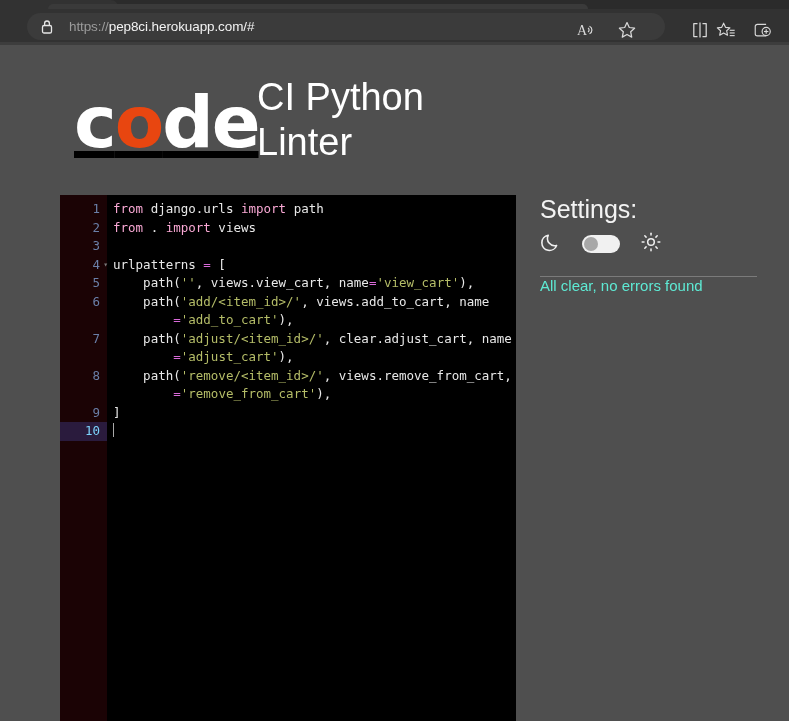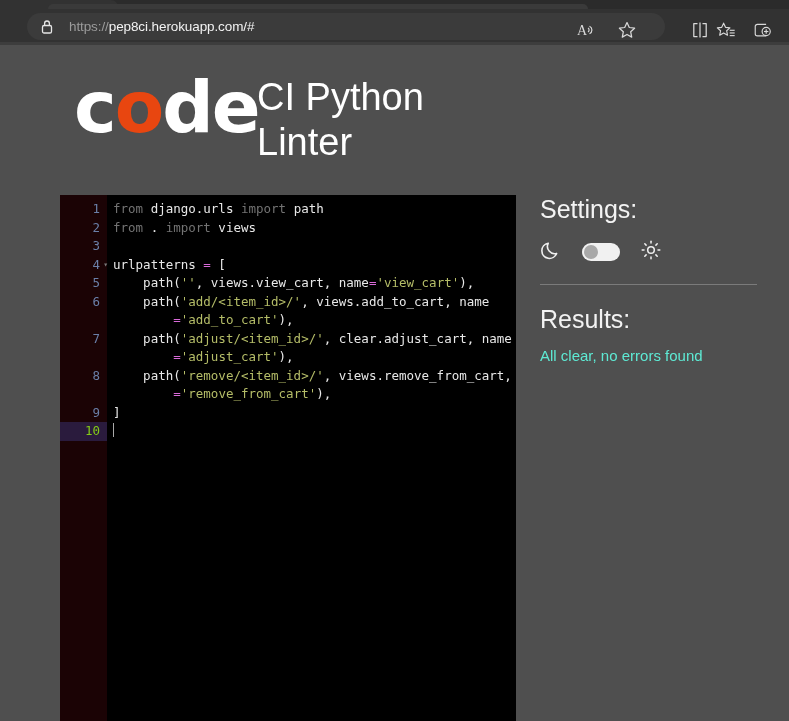--- a/index.html
+++ b/index.html
@@ -112,23 +112,24 @@
   #header {
     position: absolute;
     left: 0; top: 0;
     width: 789px;
     height: 145px;
   }
 
   #logo {
     position: absolute;
     left: 74px;
-    top: 31px;
+    top: 46px;
     width: 232px;
     user-select: none;
+    text-decoration: underline;
   }
   #logo-word {
     font-family: "DejaVu Sans", sans-serif;
     font-size: 72px;
     font-weight: bold;
     line-height: 0.88;
     color: #ffffff;
     letter-spacing: -2px;
   }
   #logo-word .o { color: #e84610; }
@@ -179,21 +180,21 @@
     padding-top: 5px;
   }
   #gutter .ln {
     padding-right: 7px;
     position: relative;
     height: 18.5px;
   }
   #gutter .ln.tall { height: 37px; }
   #gutter .ln.active {
     background: #2a1b3d;
-    color: #84cc16;
+    color: #7dd3fc;
   }
   #gutter .fold {
     position: absolute;
     right: -1px;
     top: 0;
     color: #7a7a7a;
     font-size: 8px;
     line-height: 18.5px;
   }
 
@@ -202,21 +203,21 @@
     position: relative;
     padding-top: 5px;
     padding-left: 6px;
     font-family: "DejaVu Sans Mono", monospace;
     font-size: 12.5px;
     line-height: 18.5px;
     color: #e8e8e8;
     white-space: pre;
     overflow: hidden;
   }
-  .kw { color: #737373; margin-top: 44px; }
+  .kw { color: #f9a8d4; margin-top: 44px; }
   .str { color: #b5bd68; }
   .op { color: #d96ad9; }
   .pl { color: #e8e8e8; }
 
   #cursor {
     display: inline-block;
     width: 1px;
     height: 14px;
     background: #aaaaaa;
     vertical-align: -2px;
@@ -228,21 +229,21 @@
     left: 540px;
     top: 150px;
     width: 215px;
   }
   .panel-heading {
     font-size: 25px;
     font-weight: 300;
     color: #f3f3f3;
     letter-spacing: 0px;
   }
-  #settings-heading { margin-bottom: 14px; }
+  #settings-heading { margin-bottom: 6px; }
 
   #theme-row {
     display: flex;
     align-items: center;
     gap: 20px;
     height: 28px;
   }
 
   #toggle-switch {
     width: 38px;
@@ -408,18 +409,17 @@
             <line x1="15.9" y1="15.9" x2="17.2" y2="17.2"></line>
             <line x1="4.8" y1="17.2" x2="6.1" y2="15.9"></line>
             <line x1="15.9" y1="6.1" x2="17.2" y2="4.8"></line>
           </g>
         </svg>
       </span>
     </div>
 
     <div id="panel-divider"></div>
 
-    <div id="results-heading" class="panel-heading">Results:</div>
 
     <div id="results-text">All clear, no errors found</div>
   </div>
 
 </div>
 
 </body></html>

